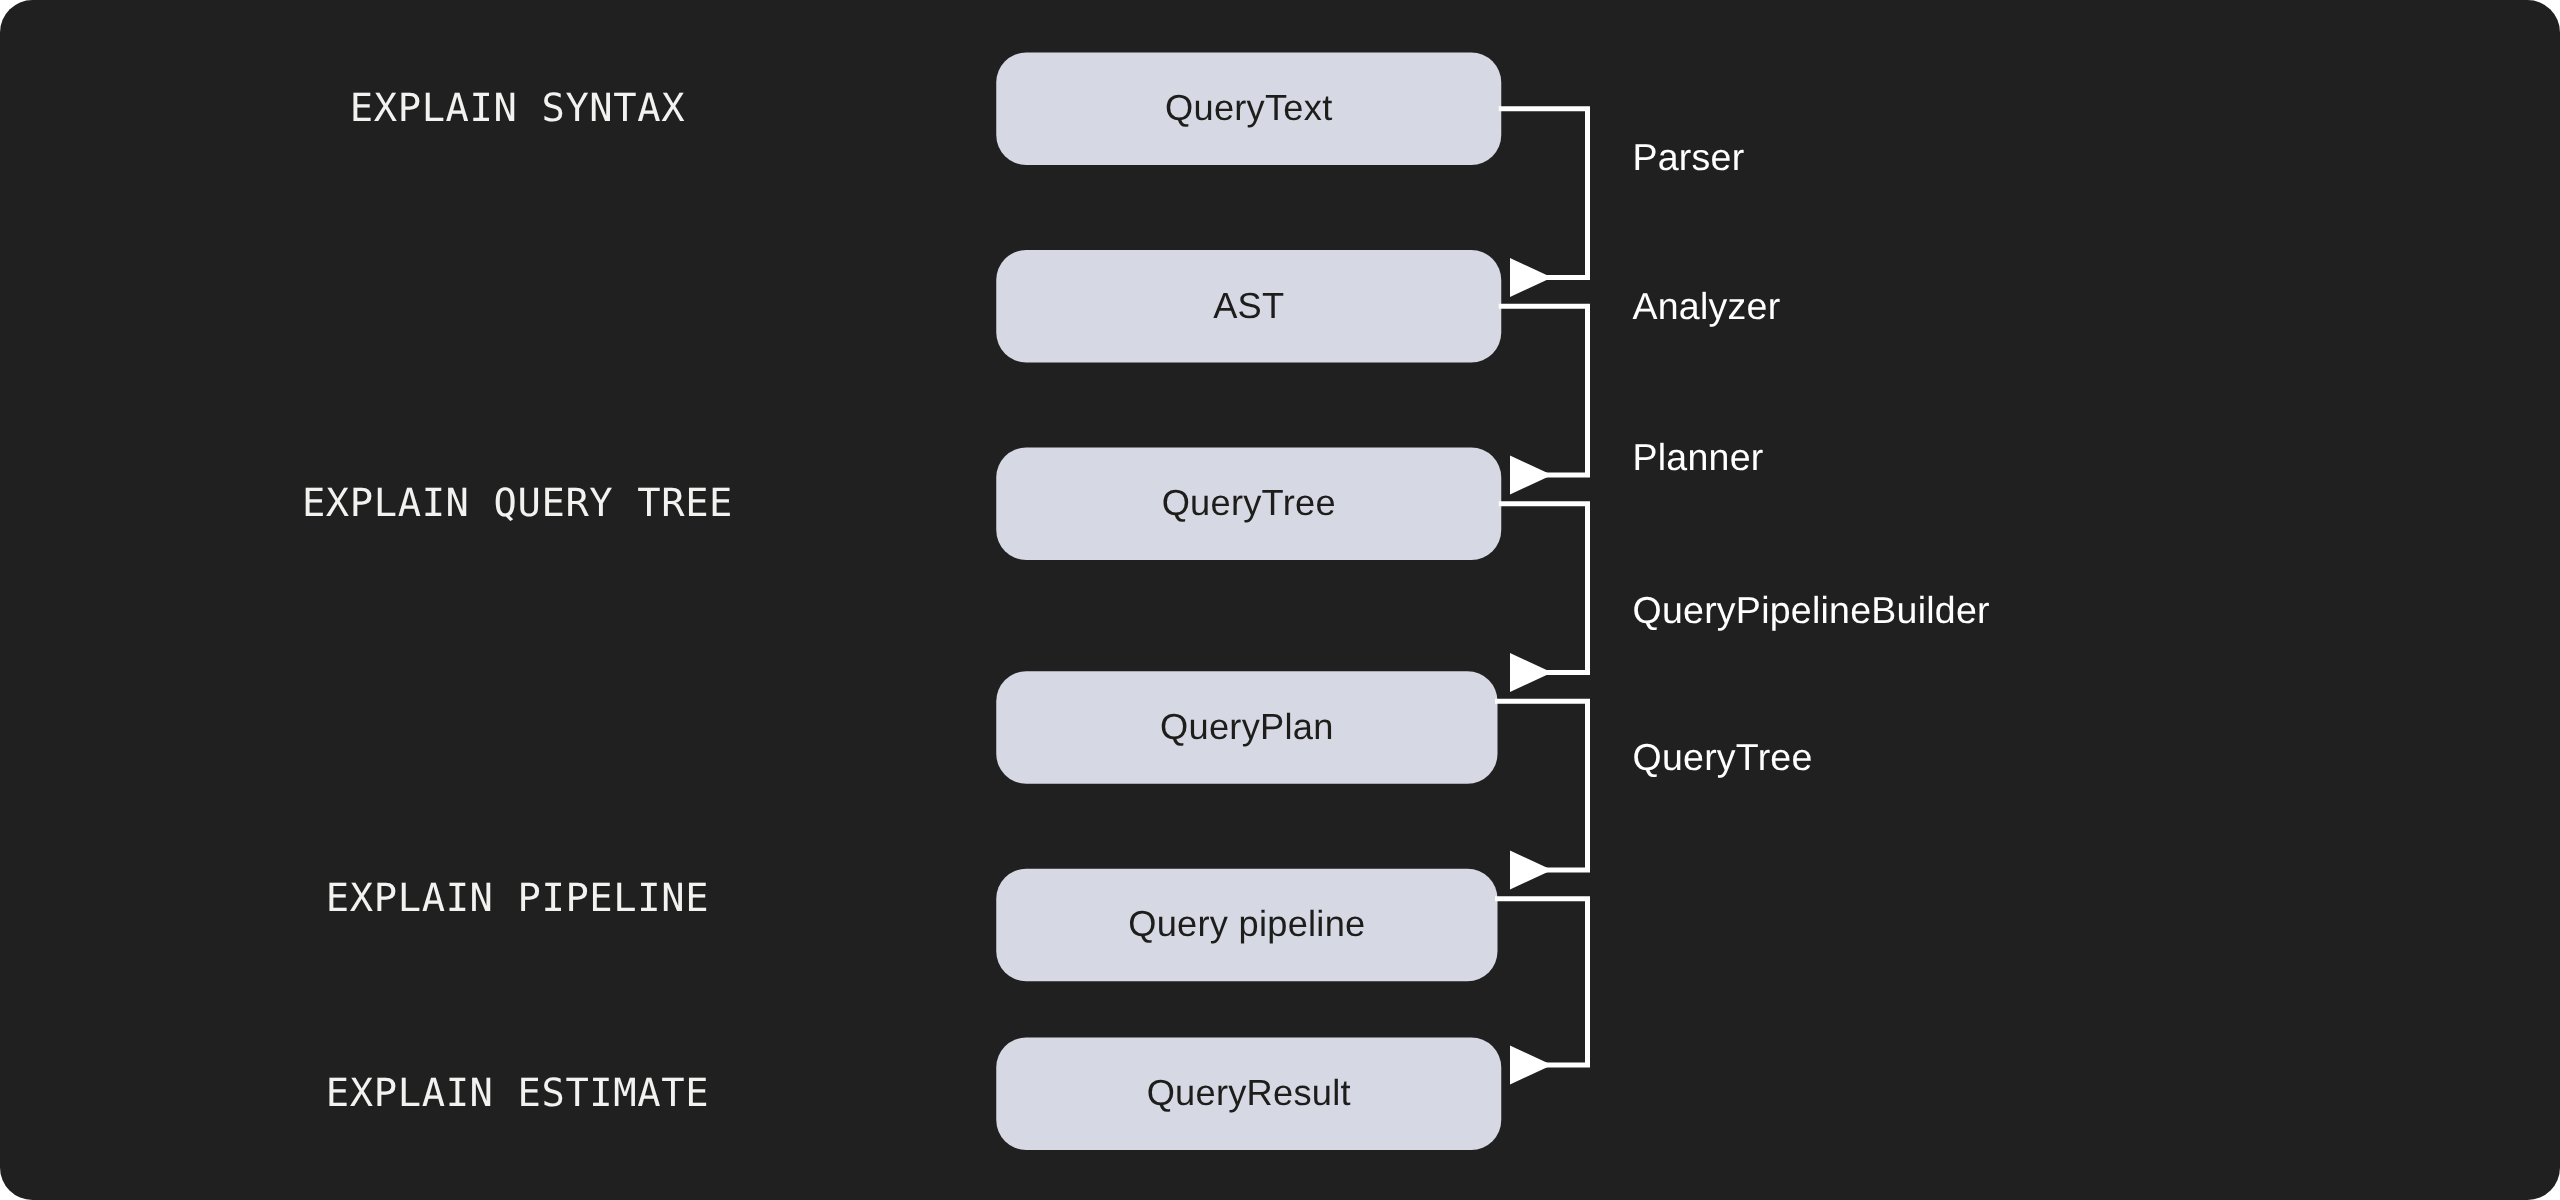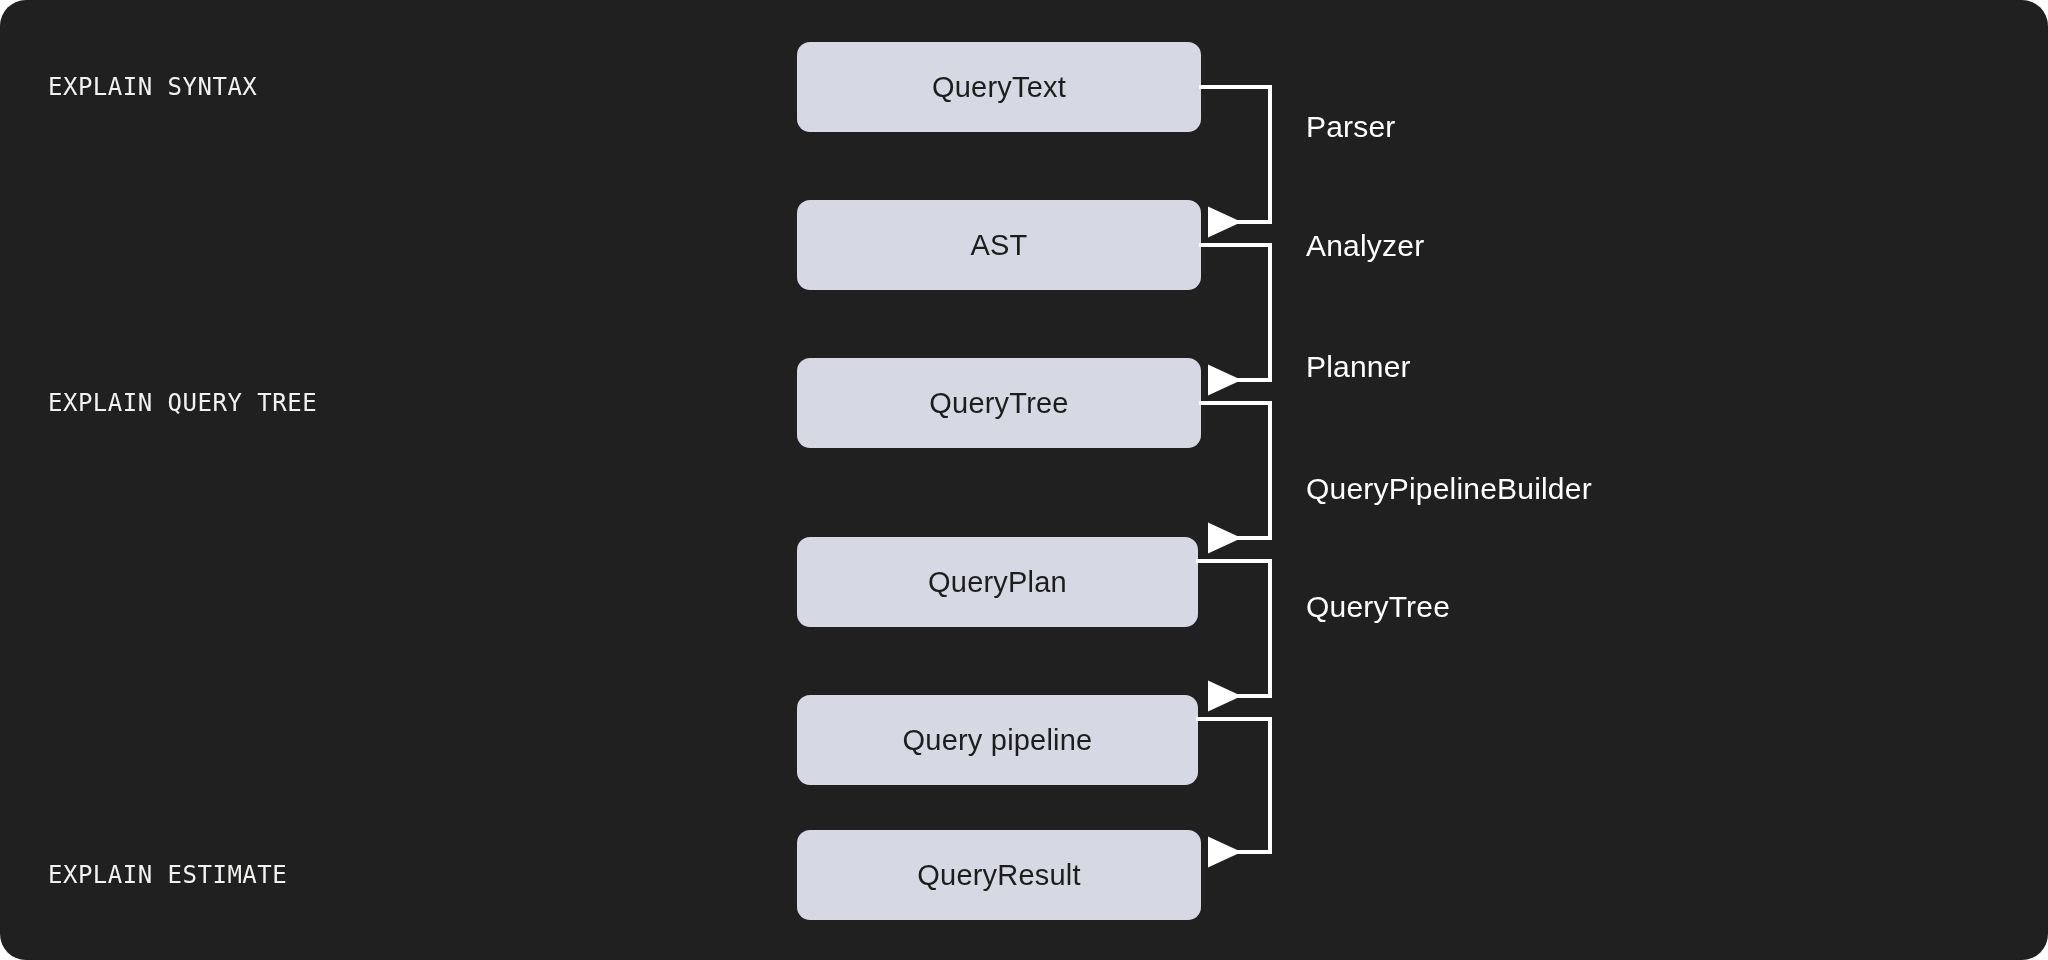--- a/index.html
+++ b/index.html
@@ -24,40 +24,40 @@
   .row {
     position: absolute;
     left: 0;
     width: 2048px;
     height: 90px;
   }
 
   
   .explain-label {
     position: absolute;
-    left: 48px;
+    left: 64px;
     width: 700px;
     height: 90px;
     line-height: 90px;
-    text-align: left;
+    text-align: center;
     color: #f2f2f0;
     font-family: "DejaVu Sans Mono", "Liberation Mono", monospace;
-    font-size: 24px;
+    font-size: 31px;
     letter-spacing: 0.5px;
     white-space: nowrap;
   }
 
   
   .node-box {
     position: absolute;
     left: 797px;
     width: 404px;
     height: 90px;
     background: #d6d9e3;
-    border-radius: 13px;
+    border-radius: 24px;
     box-sizing: border-box;
     display: flex;
     align-items: center;
     justify-content: center;
   }
   .node-box.narrow {
     left: 797px;
     width: 401px;
     margin-top: 21px;
   }
@@ -117,20 +117,21 @@
     </div>
   </div>
 
   <div class="row" style="top:516px">
     <div class="node-box narrow">
       <span class="node-label">QueryPlan</span>
     </div>
   </div>
 
   <div class="row" style="top:674px">
+    <div class="explain-label">EXPLAIN PIPELINE</div>
     <div class="node-box narrow">
       <span class="node-label">Query pipeline</span>
     </div>
   </div>
 
   <div class="row" style="top:830px">
     <div class="explain-label">EXPLAIN ESTIMATE</div>
     <div class="node-box">
       <span class="node-label">QueryResult</span>
     </div>

